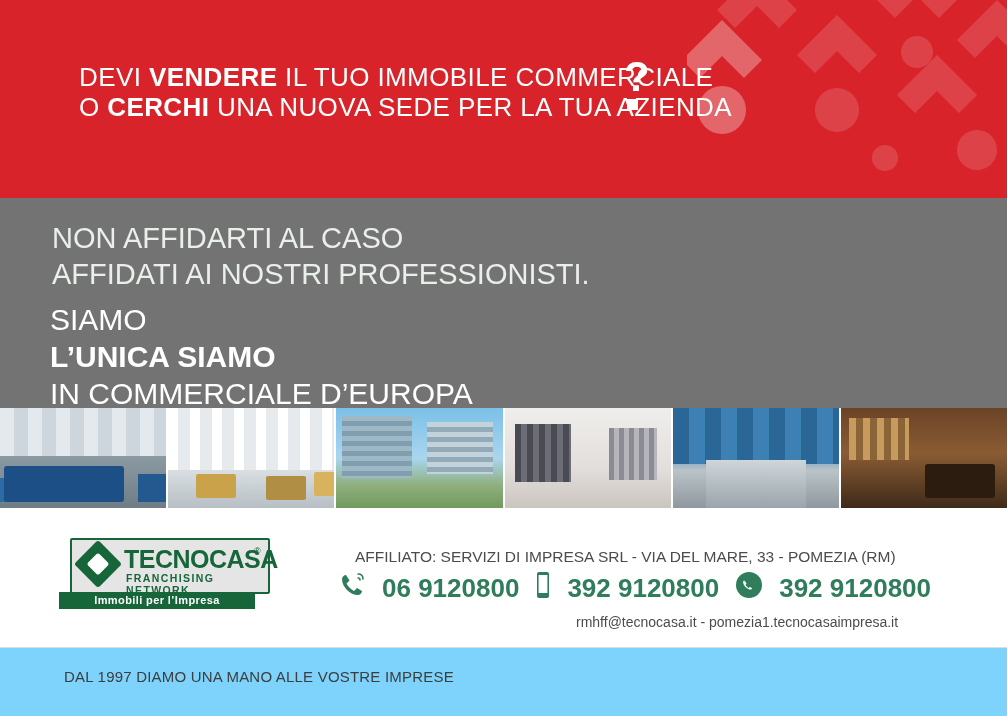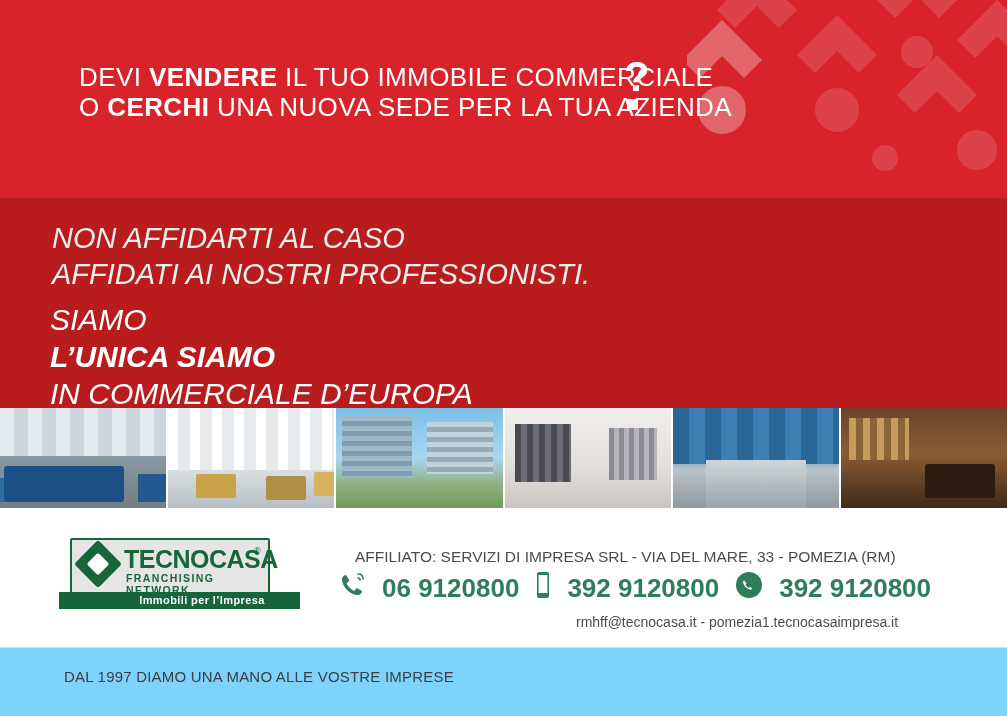--- a/index.html
+++ b/index.html
@@ -73,23 +73,22 @@
     width: 320px;
     height: 198px;
     pointer-events: none;
   }
 
   
   .green-band {
     position: relative;
     width: 100%;
     height: 210px;
-    background: #b91c1c;
-    overflow: hidden;
-    font-style: italic;
+    background: #737373;
+    overflow: hidden;
   }
   .green-light {
     position: absolute;
     left: 52px;
     top: 22px;
     color: #e9efe9;
     font-size: 29px;
     line-height: 36px;
     font-weight: 300;
     white-space: nowrap;
@@ -275,21 +274,20 @@
     top: 54px;
     width: 196px;
     height: 17px;
     background: #17663a;
     color: #ffffff;
     font-size: 11px;
     font-weight: 700;
     letter-spacing: 0.4px;
     text-align: center;
     line-height: 17px;
-    padding-left: 45px;
   }
   .affiliate {
     position: absolute;
     left: 355px;
     top: 40px;
     color: #4c4c4c;
     font-size: 15.5px;
     white-space: nowrap;
   }
   .phones {

